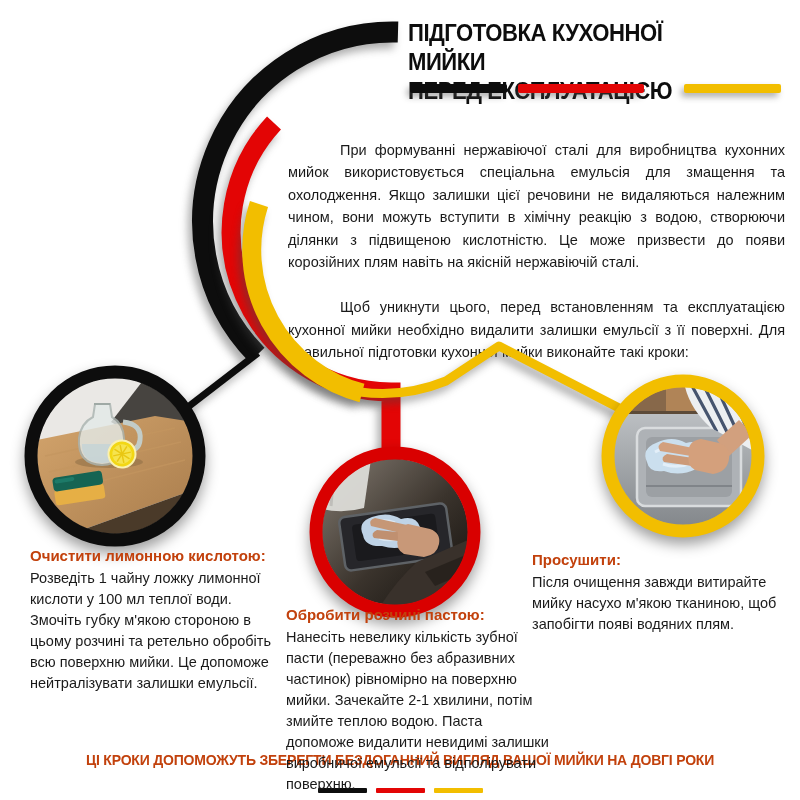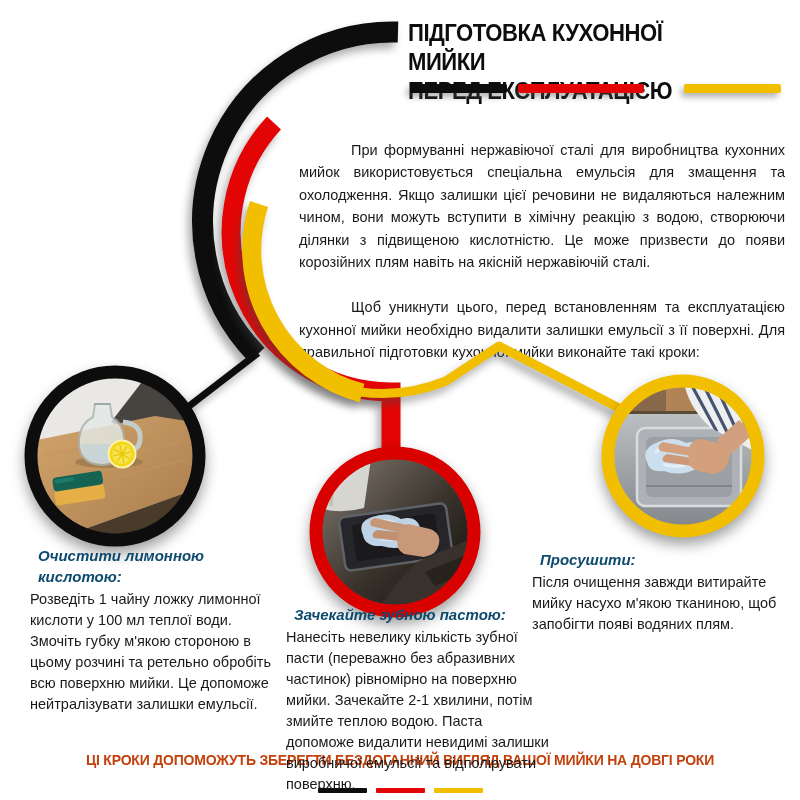--- a/index.html
+++ b/index.html
@@ -11,29 +11,29 @@
          letter-spacing:-0.5px;transform:scaleX(0.92);transform-origin:left top;
          text-transform:uppercase;}
   .bar{position:absolute;top:84px;height:9px;border-radius:2px;
        filter:drop-shadow(-3px 4px 3px rgba(80,80,80,.45));}
   .bar.b1{left:410px;width:97px;background:#0d0d0d;}
   .bar.b2{left:518px;width:126px;background:#e30505;}
   .bar.b3{left:684px;width:97px;background:#f2be00;}
   
   .intro{position:absolute;left:288px;top:139px;width:497px;
          font-size:14.5px;line-height:22.4px;text-align:justify;}
-  .intro p{margin:0 0 23px 11px;text-indent:52px;}
+  .intro p{margin:0 0 23px 0;text-indent:52px;}
   
   #arcs{position:absolute;left:0;top:0;z-index:1;}
   .arcshadow{filter:drop-shadow(-4px 6px 4px rgba(70,70,70,.45));}
   
   .circ{position:absolute;z-index:2;filter:drop-shadow(0px 7px 7px rgba(0,0,0,.38));}
   
   .step{position:absolute;z-index:3;font-size:14.5px;line-height:21px;}
-  .step h3{margin:0 0 2px 8px;font-size:15px;line-height:21px;font-weight:800;color:#0c4a6e;font-style:italic;}
+  .step h3{margin:0 0 2px 0;font-size:15px;line-height:21px;font-weight:800;color:#c2410c;}
   #step1{left:30px;top:545px;width:252px;}
   #step2{left:286px;top:604px;width:264px;}
   #step3{left:532px;top:549px;width:272px;}
   
   .footer{position:absolute;left:0;top:752px;width:800px;text-align:center;
           font-weight:800;font-size:14px;letter-spacing:-0.2px;color:#c2410c;
           text-transform:uppercase;}
   .dash{position:absolute;top:788px;width:49px;height:5px;border-radius:1px;}
   .dash.d1{left:318px;background:#0d0d0d;}
   .dash.d2{left:376px;background:#e30505;}
@@ -180,21 +180,21 @@
       </g>
     </g>
     <circle cx="0" cy="0" r="75" fill="none" stroke="#f2be00" stroke-width="13"></circle>
   </svg>
 
   <div class="step" id="step1">
     <h3>Очистити лимонною кислотою:</h3>
     <div>Розведіть 1 чайну ложку лимонної кислоти у 100 мл теплої води. Змочіть губку м'якою стороною в цьому розчині та ретельно обробіть всю поверхню мийки. Це допоможе нейтралізувати залишки емульсії.</div>
   </div>
   <div class="step" id="step2">
-    <h3>Зачекайте зубною пастою:</h3>
+    <h3>Обробити розчині пастою:</h3>
     <div>Нанесіть невелику кількість зубної пасти (переважно без абразивних частинок) рівномірно на поверхню мийки. Зачекайте 2-1 хвилини, потім змийте теплою водою. Паста допоможе видалити невидимі залишки виробничої емульсії та відполірувати поверхню.</div>
   </div>
   <div class="step" id="step3">
     <h3>Просушити:</h3>
     <div>Після очищення завжди витирайте мийку насухо м'якою тканиною, щоб запобігти появі водяних плям.</div>
   </div>
 
   <div class="footer">ЦІ КРОКИ ДОПОМОЖУТЬ ЗБЕРЕГТИ БЕЗДОГАННИЙ ВИГЛЯД ВАШОЇ МИЙКИ НА ДОВГІ РОКИ</div>
   <div class="dash d1"></div>
   <div class="dash d2"></div>

